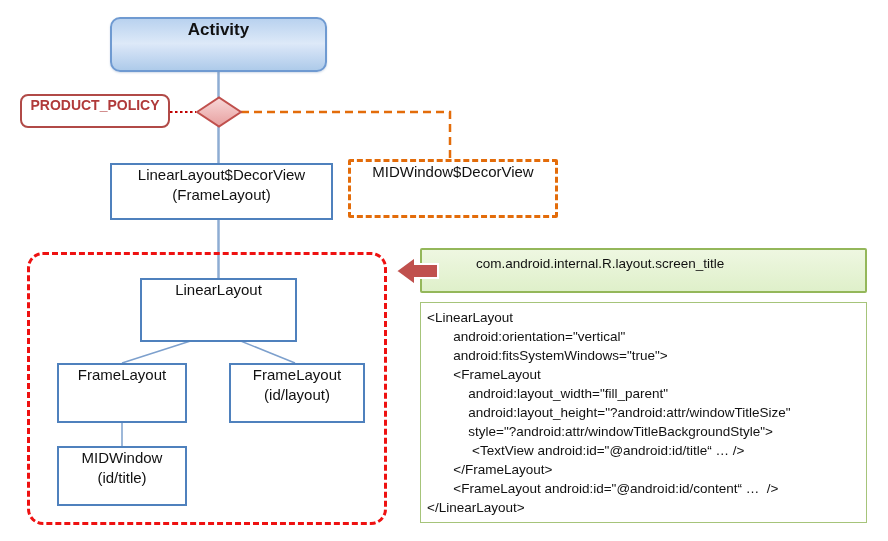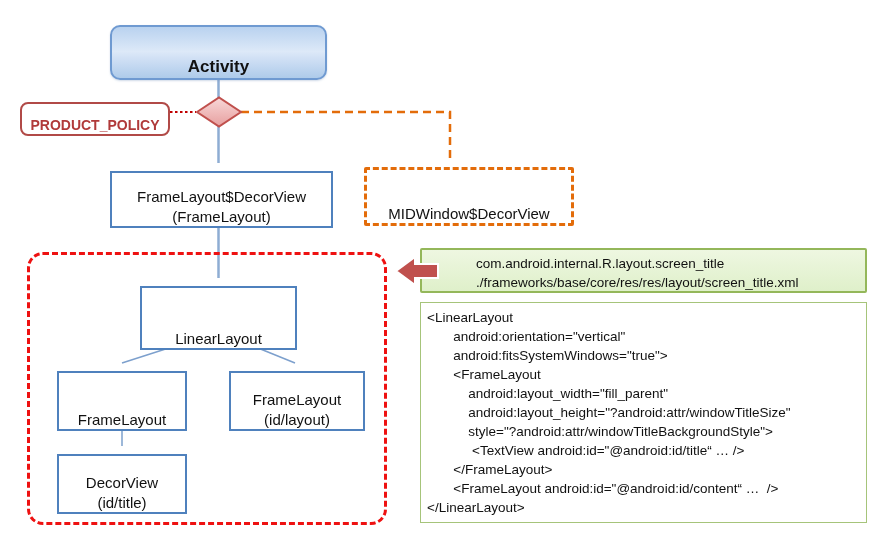--- a/index.html
+++ b/index.html
@@ -4,36 +4,36 @@
 <style>
   html,body{margin:0;padding:0;background:#ffffff;}
   .canvas{
     position:relative;width:888px;height:541px;background:#ffffff;overflow:hidden;
     font-family:"Liberation Sans",sans-serif;color:#111;
   }
   .layer{position:absolute;left:0;top:0;width:888px;height:541px;}
   .box{
     position:absolute;box-sizing:border-box;background:#fff;
     border:2.5px solid #4f81bd;display:flex;flex-direction:column;
-    align-items:center;justify-content:flex-end;text-align:center;
-    font-size:15px;line-height:1.3;color:#111;z-index:2;margin-top:8px;
+    align-items:center;justify-content:flex-start;text-align:center;
+    font-size:15px;line-height:1.3;color:#111;z-index:2;
   }
   .node-activity{
     left:110px;top:17px;width:217px;height:55px;border-radius:10px;
     border:2px solid #6f9ad1;font-size:17px;font-weight:bold;
     background:linear-gradient(180deg,#b9d2ef 0%,#dde9f8 48%,#d2e1f5 60%,#aecbea 100%);
     box-shadow:0 1px 2px rgba(120,150,190,.35);
   }
   .node-product-policy{
     left:20px;top:94px;width:150px;height:34px;border-radius:8px;
     border:2.5px solid #b14a47;font-size:14px;font-weight:bold;color:#b03a3a;
   }
   .node-phone-window{left:110px;top:163px;width:223px;height:57px;}
   .node-mid-window{
-    left:364px;top:159px;width:210px;height:59px;
+    left:348px;top:159px;width:210px;height:59px;
     border:3px dashed #e36c0a;border-radius:2px;
   }
   .annotation-region{
     position:absolute;box-sizing:border-box;left:27px;top:252px;width:360px;height:273px;
     border:3.5px dashed #ee1111;border-radius:16px;background:transparent;z-index:1;
   }
   .node-linear-layout{left:140px;top:278px;width:157px;height:64px;}
   .node-frame-layout-title{left:57px;top:363px;width:130px;height:60px;}
   .node-frame-layout-content{left:229px;top:363px;width:136px;height:60px;}
   .node-text-view{left:57px;top:446px;width:130px;height:60px;}
@@ -79,21 +79,21 @@
 
   <div class="box node-activity">
     <span>Activity</span>
   </div>
 
   <div class="box node-product-policy">
     <span>PRODUCT_POLICY</span>
   </div>
 
   <div class="box node-phone-window">
-    <span>FrameLayout$DecorView</span>
+    <span>LinearLayout$DecorView</span>
     <span>(FrameLayout)</span>
   </div>
 
   <div class="box node-mid-window">
     <span>MIDWindow$DecorView</span>
   </div>
 
   <div class="box node-linear-layout">
     <span>LinearLayout</span>
   </div>
@@ -101,33 +101,32 @@
   <div class="box node-frame-layout-title">
     <span>FrameLayout</span>
   </div>
 
   <div class="box node-frame-layout-content">
     <span>FrameLayout</span>
     <span>(id/layout)</span>
   </div>
 
   <div class="box node-text-view">
-    <span>DecorView</span>
+    <span>MIDWindow</span>
     <span>(id/title)</span>
   </div>
 
   <div class="arrow-wrap">
     <svg width="48" height="34" viewBox="0 0 48 34">
       <polygon points="3,17 22,3 22,10 45,10 45,24 22,24 22,31" fill="#c0504d" stroke="#ffffff" stroke-width="2"></polygon>
     </svg>
   </div>
 
   <div class="callout">
     <div>com.android.internal.R.layout.screen_title</div>
-    <div>./frameworks/base/core/res/res/layout/screen_title.xml</div>
   </div>
 
   <div class="code-box">
       <div class="code-line">&lt;LinearLayout</div>
       <div class="code-line">       android:orientation="vertical"</div>
       <div class="code-line">       android:fitsSystemWindows="true"&gt;</div>
       <div class="code-line">       &lt;FrameLayout</div>
       <div class="code-line">           android:layout_width="fill_parent"</div>
       <div class="code-line">           android:layout_height="?android:attr/windowTitleSize"</div>
       <div class="code-line">           style="?android:attr/windowTitleBackgroundStyle"&gt;</div>

